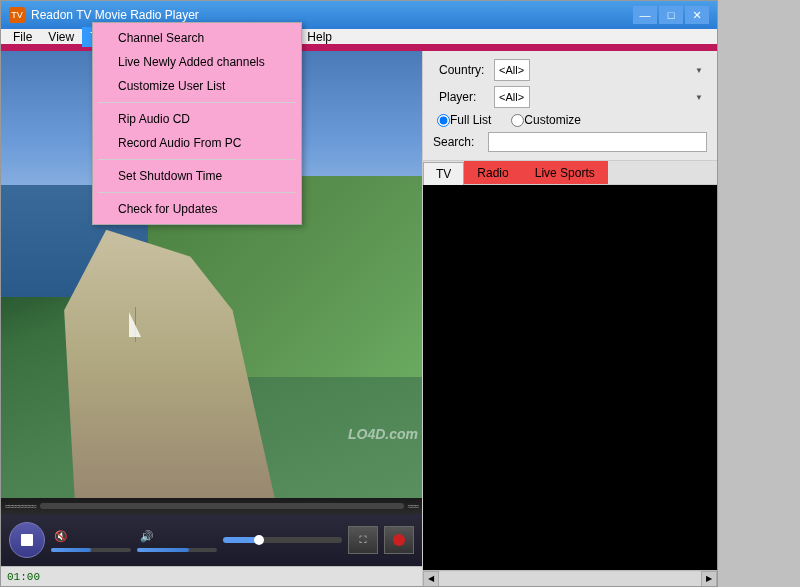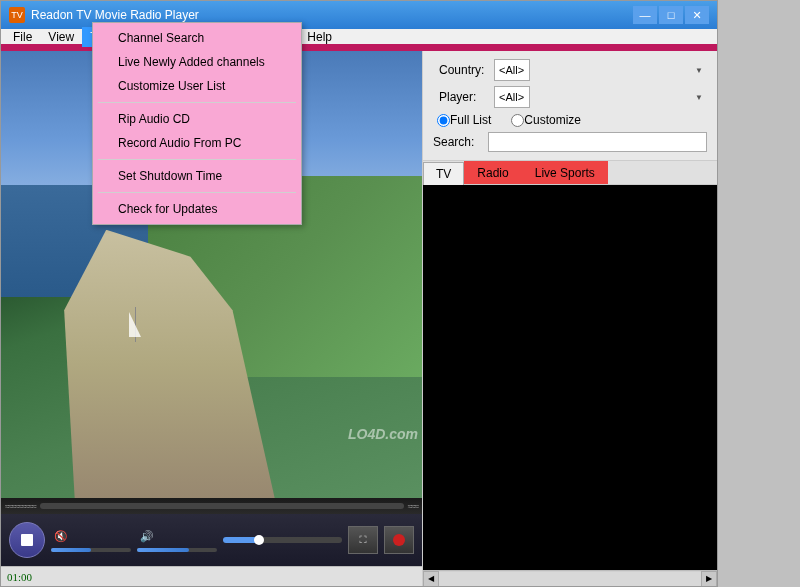--- a/index.html
+++ b/index.html
@@ -532,21 +532,21 @@
       height: 20px;
       background: #e0e0e0;
       border-top: 1px solid #bbb;
       display: flex;
       align-items: center;
       padding: 0 6px;
     }
     .status-time {
       color: #006000;
       font-size: 11px;
-      font-family: Liberation Serif, serif;
+      font-family: Liberation Mono, monospace;
     }
   </style>
 </head>
 <body>
 
 <div class="window">
 
   <div class="title-bar">
     <div class="title-bar-icon">
       <span>TV</span>

